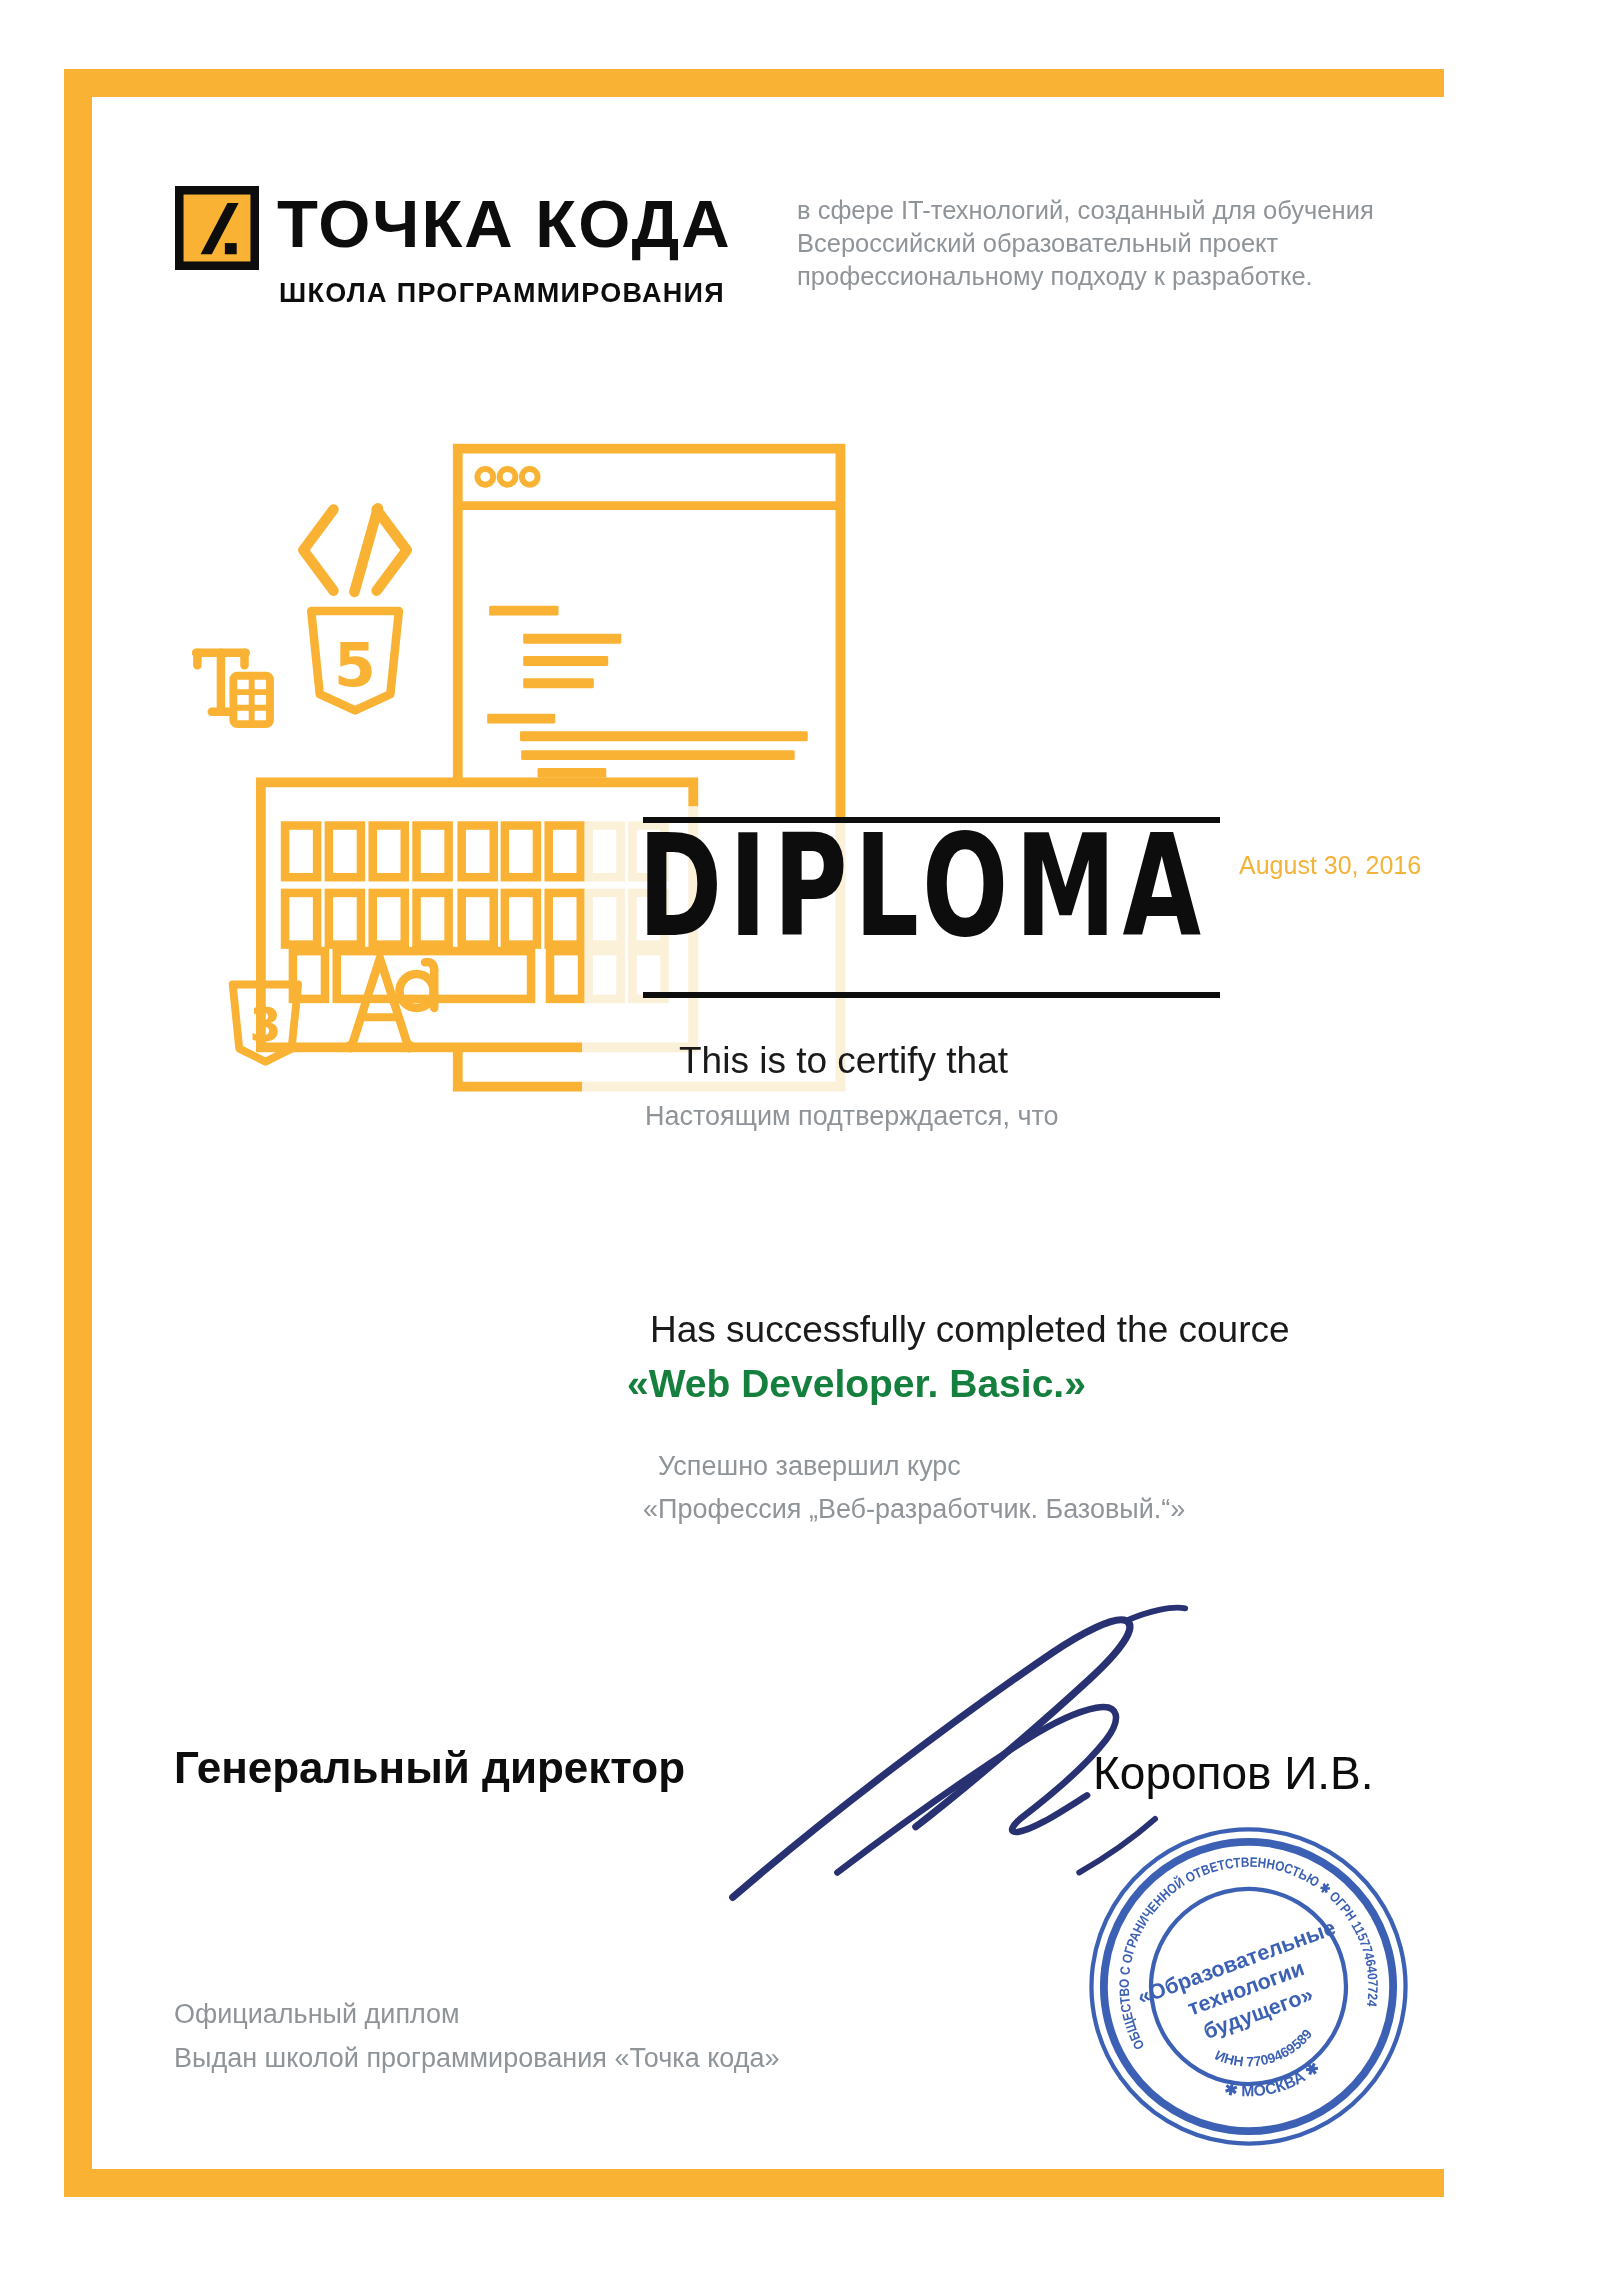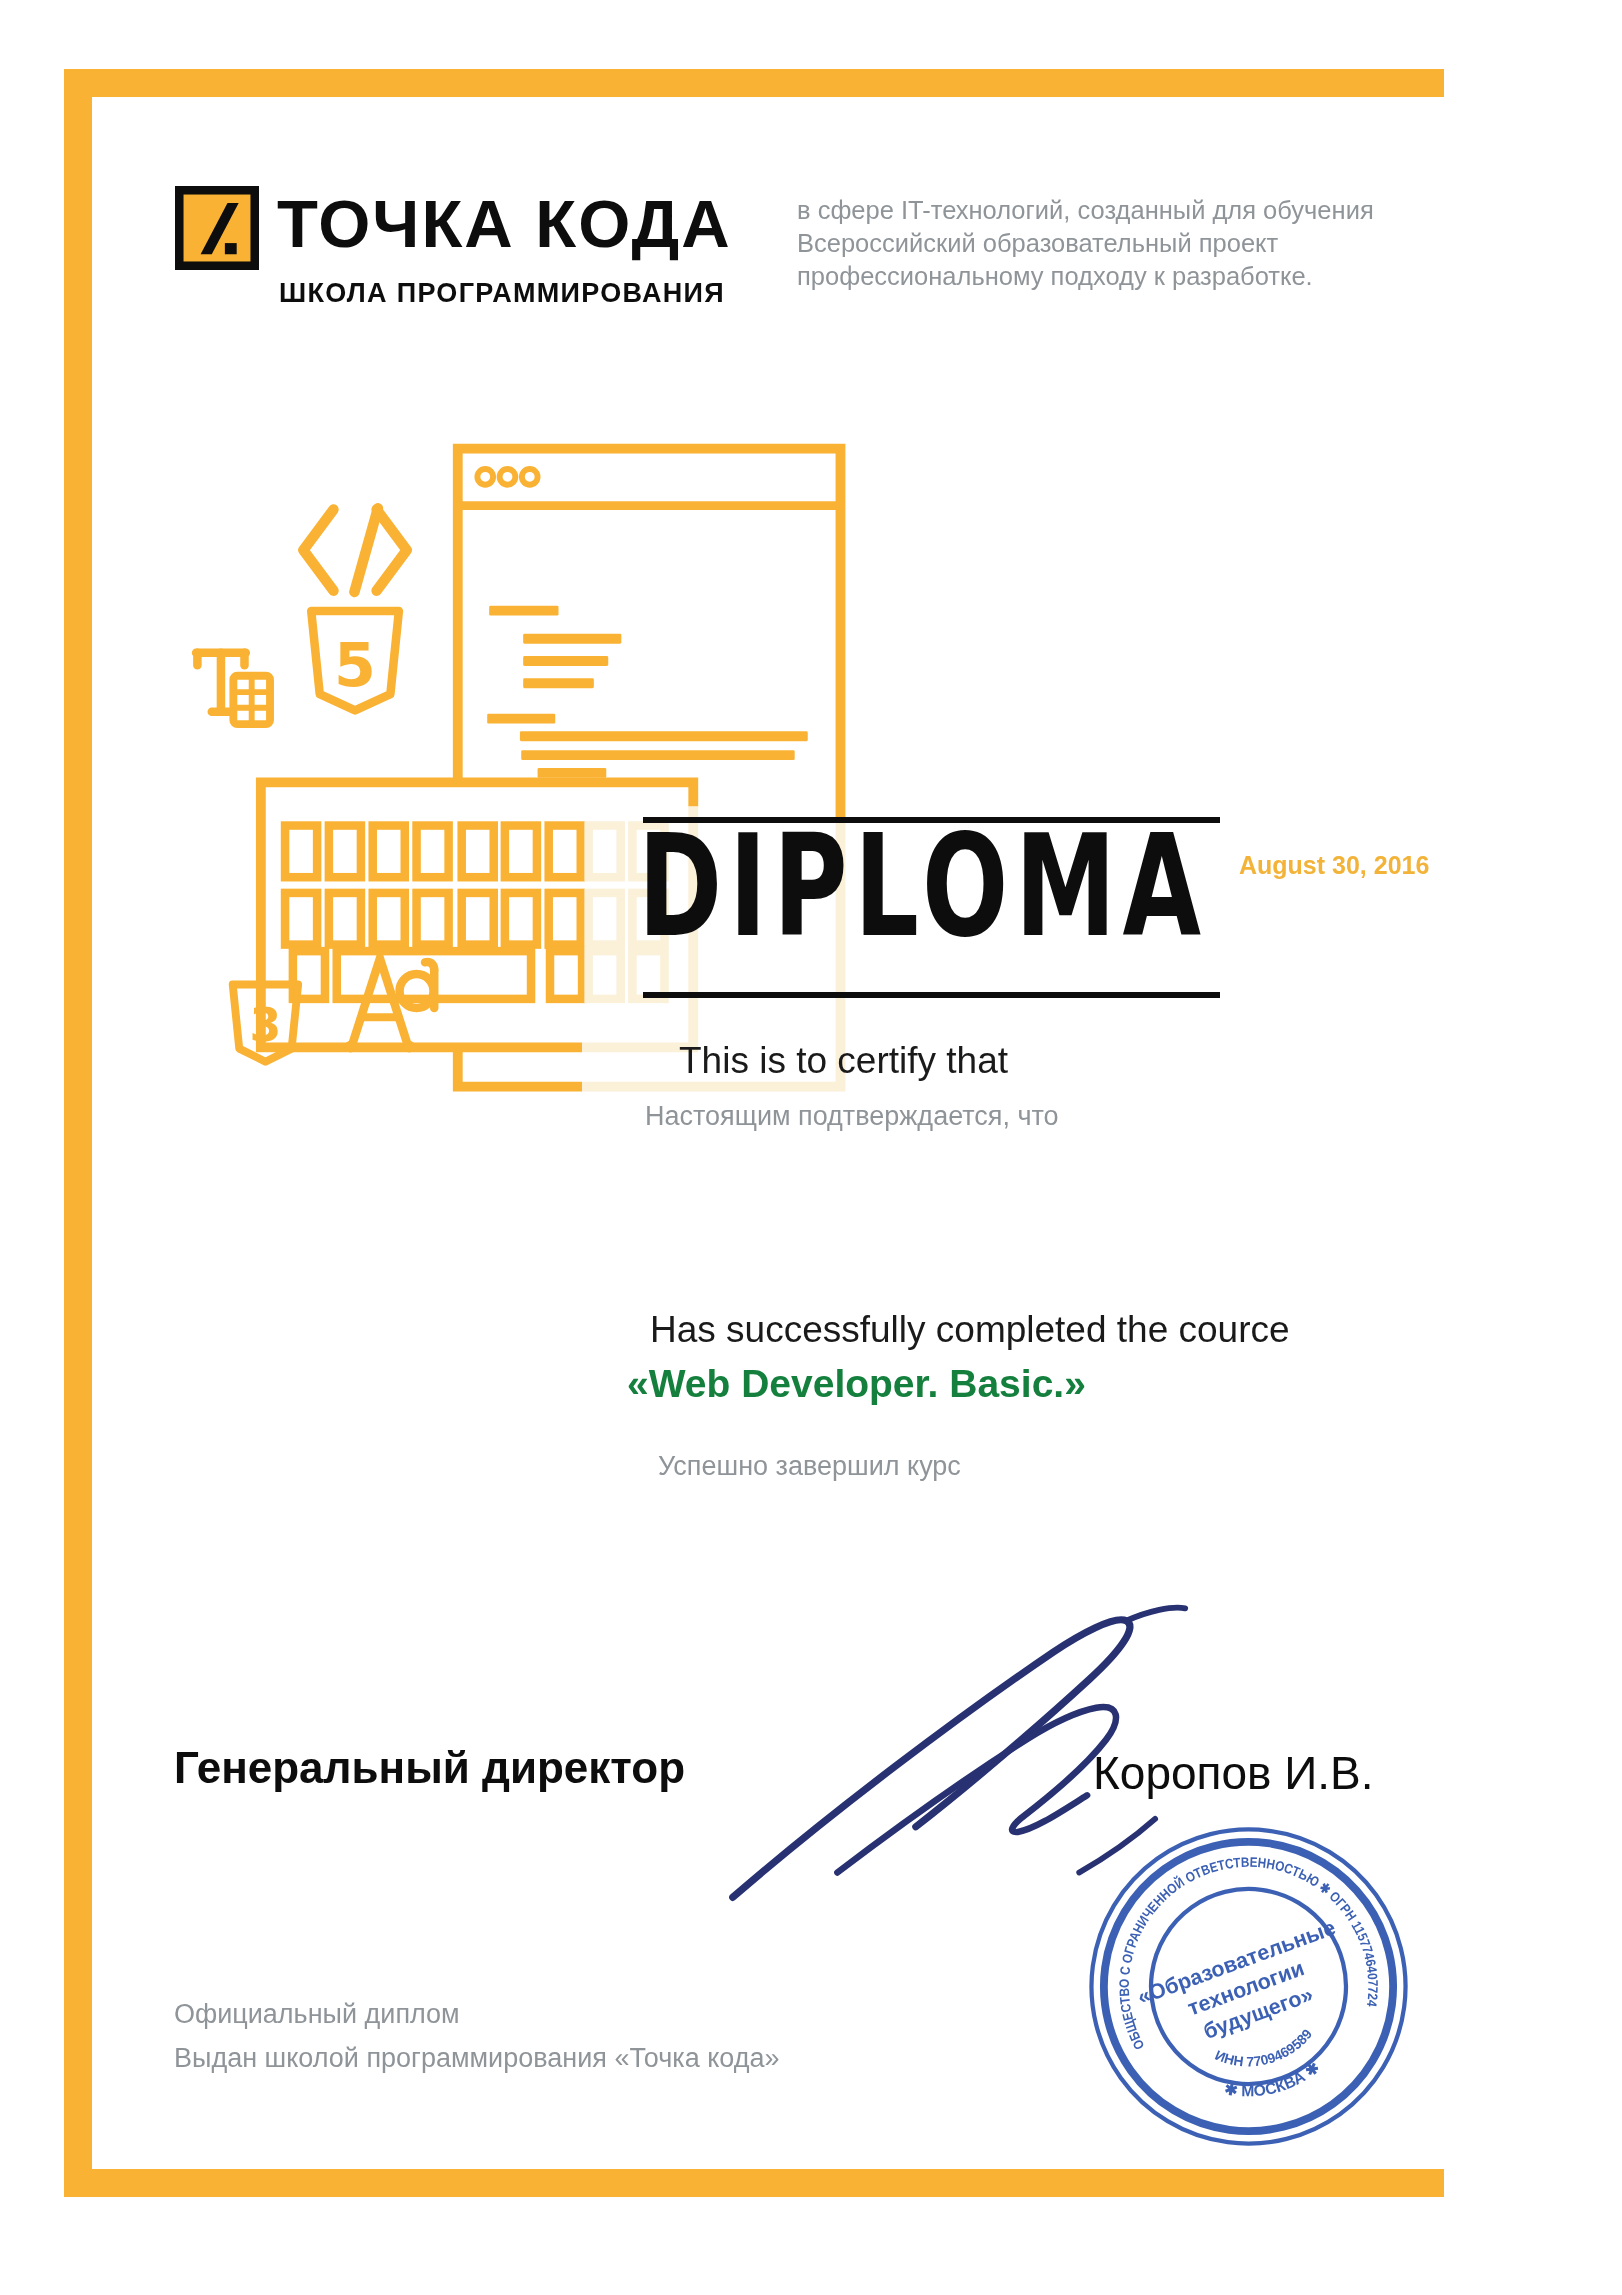--- a/index.html
+++ b/index.html
@@ -22,21 +22,21 @@
   }
   .brand-title{left:277px;top:190px;font-size:67px;font-weight:bold;letter-spacing:2px;line-height:1;color:#0d0d0d;}
   .brand-tagline{left:279px;top:280px;font-size:27px;font-weight:bold;letter-spacing:1.3px;line-height:1;color:#0d0d0d;}
   .intro{left:797px;top:194px;font-size:25.5px;line-height:33px;color:var(--gray);}
   .rule{height:5.9px;background:#0d0d0d;}
   .diploma-title{
     left:638px;top:816px;font-family:"DejaVu Sans", sans-serif;
     font-size:141px;font-weight:bold;letter-spacing:9.2px;line-height:1;
     transform:scaleX(0.72);transform-origin:0 0;color:#0d0d0d;white-space:nowrap;
   }
-  .diploma-date{left:1239px;top:851px;font-size:25px;font-weight:bold;color:#F2B338;}
+  .diploma-date{left:1239px;top:851px;font-size:25px;font-weight:normal;color:#F2B338;}
   .certify-en{left:679px;top:1040px;font-size:37px;color:#1a1a1a;text-align:right;}
   .certify-ru{left:645px;top:1101px;font-size:27px;color:var(--gray);}
   .completed-en{left:650px;top:1309px;font-size:37px;color:#1a1a1a;}
   .course-en{left:627px;top:1362px;font-size:39px;font-weight:bold;color:#15803d;}
   .completed-ru{left:658px;top:1451px;font-size:27px;color:var(--gray);}
   .course-ru{left:643px;top:1494px;font-size:27px;color:var(--gray);}
   .director{left:174px;top:1743px;font-size:44px;font-weight:bold;color:#0d0d0d;}
   .sig-name{left:1093px;top:1746px;font-size:46px;color:#0d0d0d;}
   .footer{left:174px;top:1992px;font-size:27px;line-height:44px;color:var(--gray);}
   
@@ -174,20 +174,21 @@
   <div class="abs diploma-title">DIPLOMA</div>
   <div class="abs diploma-date">August 30, 2016</div>
   <div class="abs rule" style="left:643px;top:992px;width:577px;"></div>
 
   <div class="abs certify-en">This is to certify that</div>
   <div class="abs certify-ru">Настоящим подтверждается, что</div>
 
   <div class="abs completed-en">Has successfully completed the cource</div>
   <div class="abs course-en">«Web Developer. Basic.»</div>
   <div class="abs completed-ru">Успешно завершил курс</div>
+  <div class="abs course-ru">«Профессия „Веб-разработчик. Базовый.“»</div>
 
   <div class="abs director">Генеральный директор</div>
   <div class="abs sig-name">Коропов И.В.</div>
 
   <svg class="abs" style="left:687px;top:1590px;" width="523" height="327" viewBox="0 0 800 500">
     <path class="ink" stroke-width="11" d="M70,470 C220,340 420,190 560,95 C600,68 655,38 672,47 C690,56 662,94 616,136 C540,206 430,300 350,362"></path>
     <path class="ink" stroke-width="10" d="M230,432 C330,356 432,284 520,228 C560,203 600,185 626,180 C661,174 665,197 641,229 C611,268 560,311 516,345 C496,360 491,372 506,370 C532,366 572,339 612,314"></path>
     <path class="ink" stroke-width="9" d="M672,47 C706,32 742,24 762,28"></path>
     <path class="ink" stroke-width="9" d="M600,432 C642,408 682,380 716,350"></path>
   </svg>

